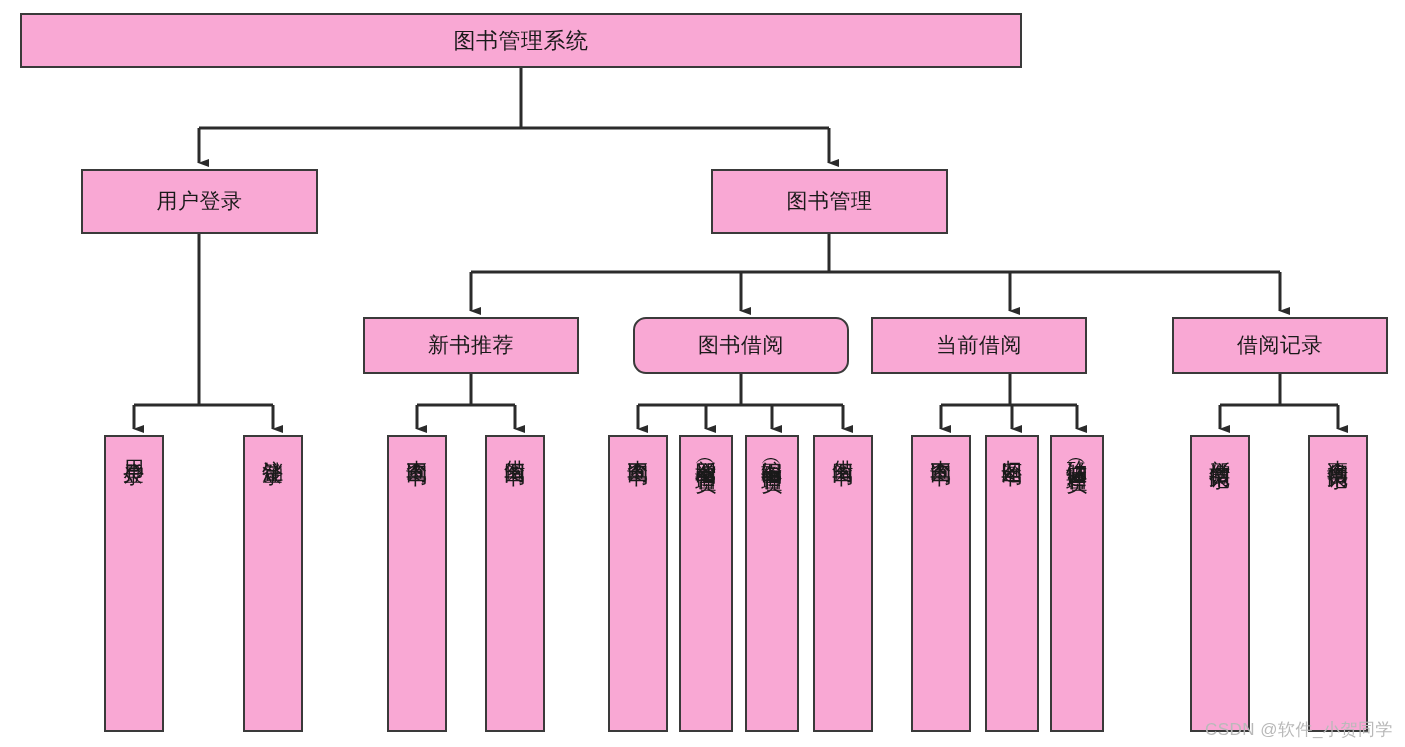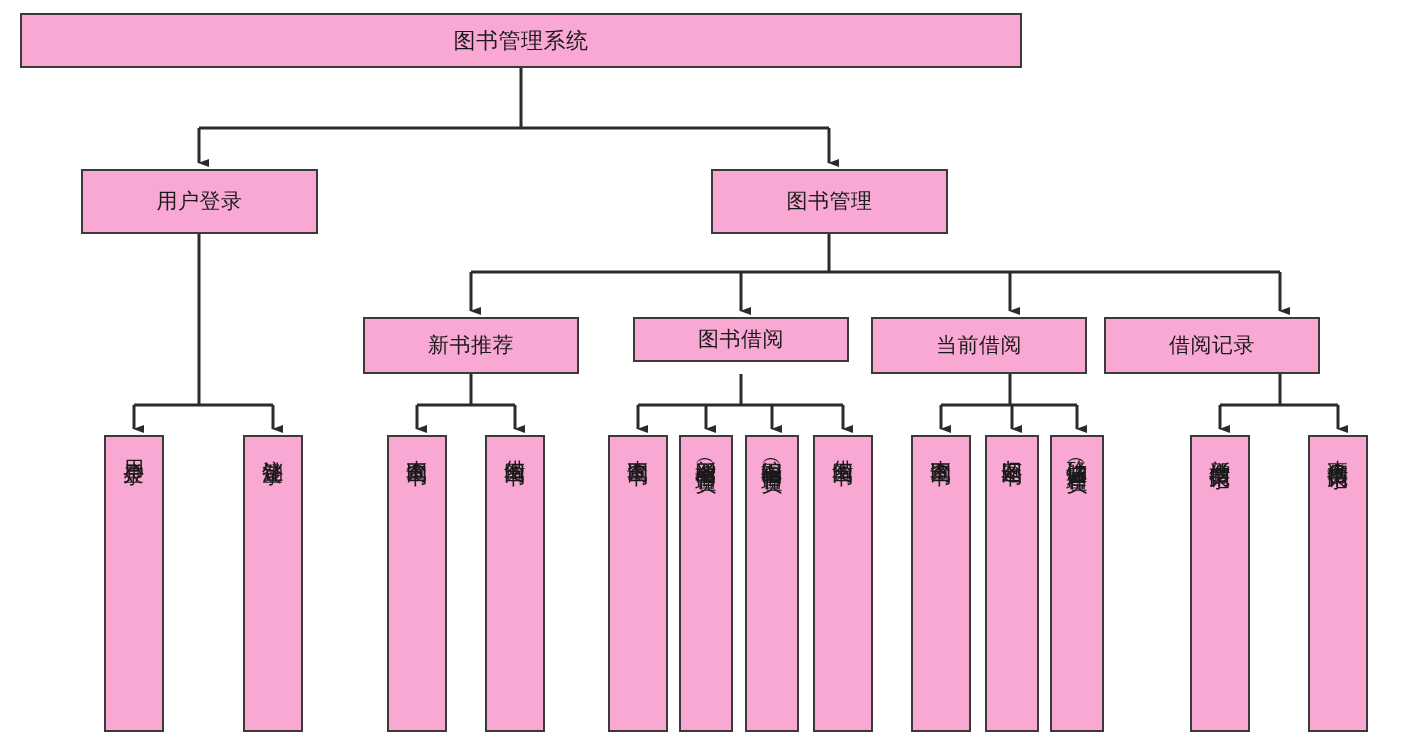--- a/index.html
+++ b/index.html
@@ -133,27 +133,27 @@
   <div class="node horiz" style="left:81px; top:169px; width:237px; height:65px;">
     <span class="node-label">用户登录</span>
   </div>
   <div class="node horiz" style="left:363px; top:317px; width:216px; height:57px;">
     <span class="node-label">新书推荐</span>
   </div>
 
   <div class="node horiz" style="left:711px; top:169px; width:237px; height:65px;">
     <span class="node-label">图书管理</span>
   </div>
-  <div class="node horiz" style="left:633px; top:317px; width:216px; height:45px;">
+  <div class="node horiz" style="left:633px; top:317px; width:216px; height:57px;border-radius:13px;">
     <span class="node-label">图书借阅</span>
   </div>
   <div class="node horiz" style="left:871px; top:317px; width:216px; height:57px;">
     <span class="node-label">当前借阅</span>
   </div>
-  <div class="node horiz" style="left:1104px; top:317px; width:216px; height:57px;">
+  <div class="node horiz" style="left:1172px; top:317px; width:216px; height:57px;">
     <span class="node-label">借阅记录</span>
   </div>
 
   <div class="node vert" style="left:104px; top:435px; width:60px; height:297px;">
     <span class="node-label">用户登录</span>
   </div>
   <div class="node vert" style="left:243px; top:435px; width:60px; height:297px;">
     <span class="node-label">注销登录</span>
   </div>
 
@@ -187,14 +187,15 @@
     <span class="node-label">确认归还（管理员）</span>
   </div>
 
   <div class="node vert" style="left:1190px; top:435px; width:60px; height:297px;">
     <span class="node-label">新增借阅记录</span>
   </div>
   <div class="node vert" style="left:1308px; top:435px; width:60px; height:297px;">
     <span class="node-label">查询借阅记录</span>
   </div>
 
+  <div id="watermark">CSDN @软件_小贺同学</div>
 
 </div>
 
 </body></html>

